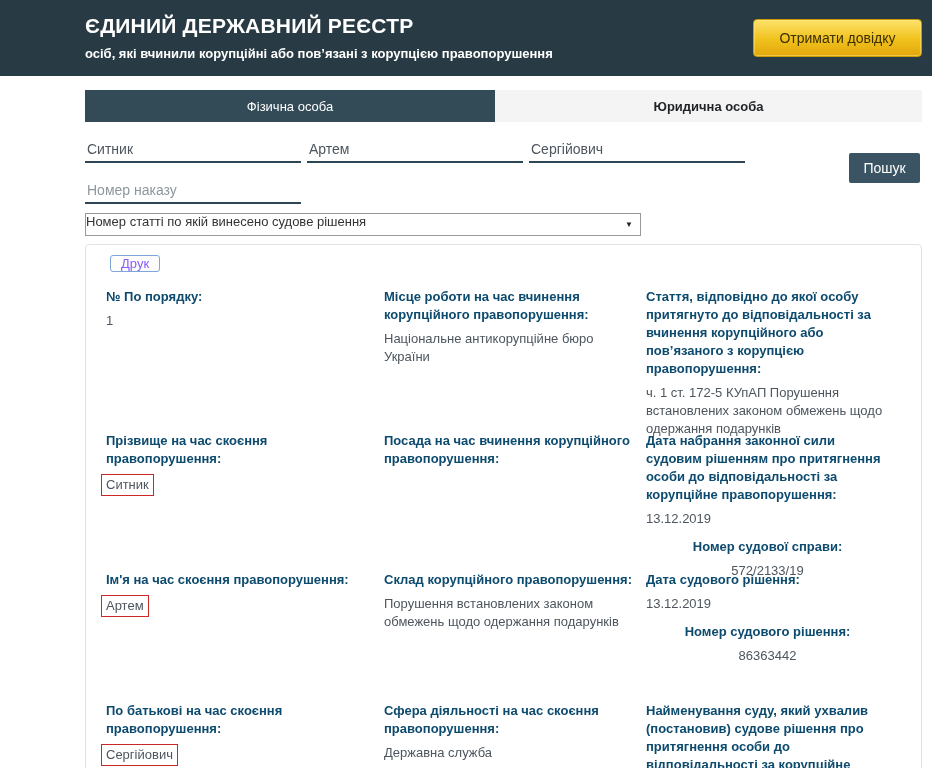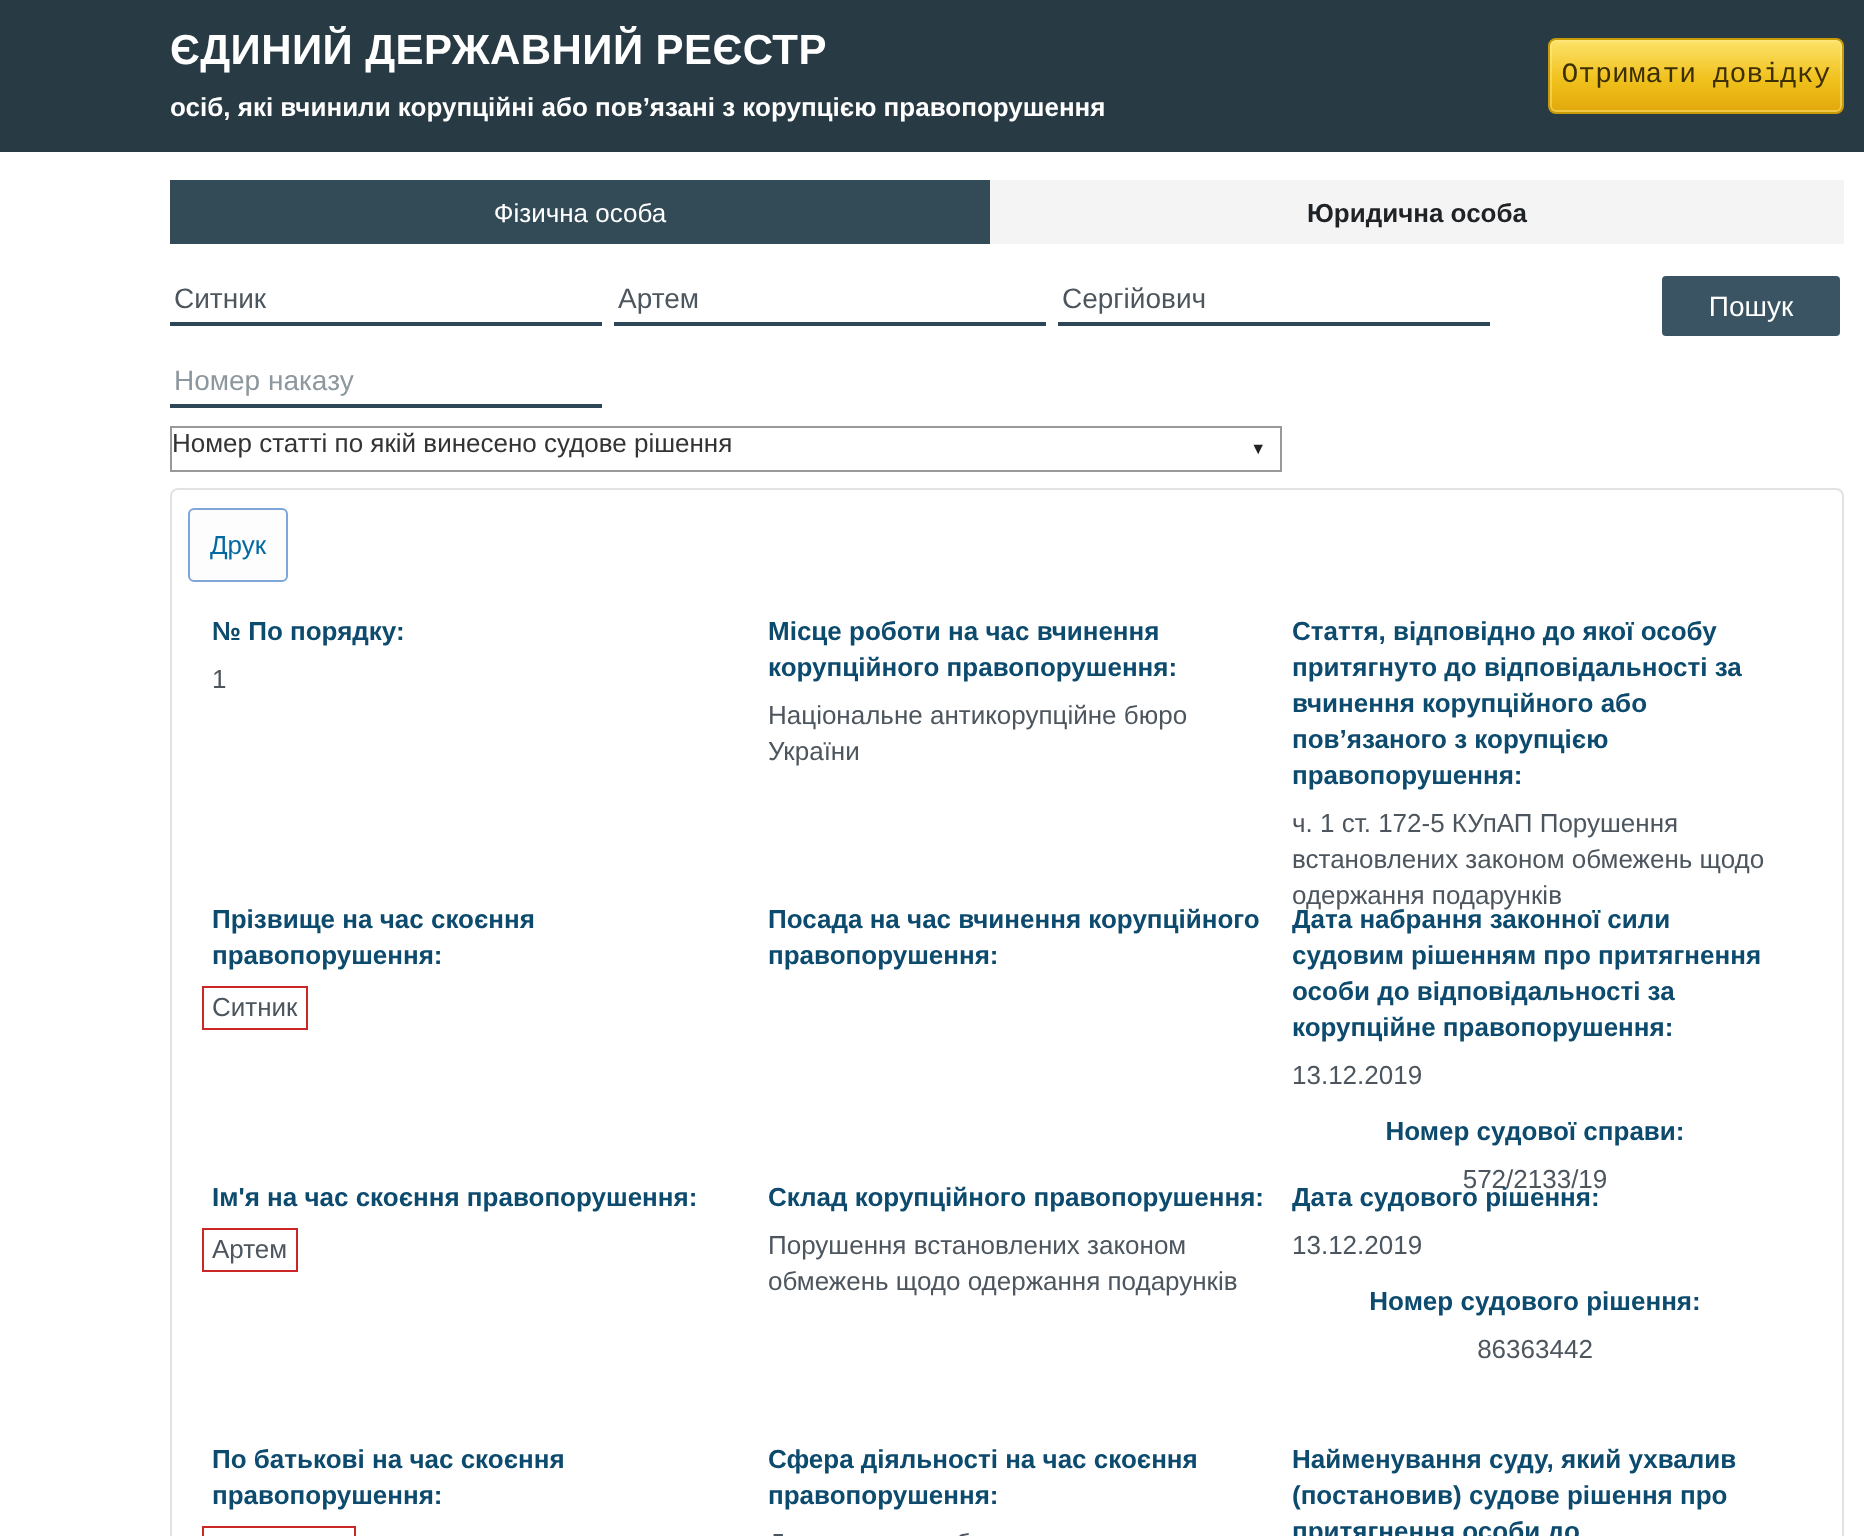--- a/index.html
+++ b/index.html
@@ -3,54 +3,54 @@
 <meta charset="utf-8">
 <style>
   * { margin:0; padding:0; box-sizing:border-box; }
   html,body { width:932px; height:768px; overflow:hidden; background:#fff;
     font-family:"Liberation Sans", sans-serif; }
 
   
   .header { position:relative; height:76px; background:#283a44; padding:14px 16px 0 85px; }
   .h-title { color:#fff; font-size:21px; font-weight:bold; letter-spacing:.2px; }
   .h-sub   { color:#fff; font-size:13px; font-weight:bold; margin-top:8px; }
-  .cert-btn { position:absolute; right:10px; top:19px; width:148px; height:38px;
+  .cert-btn { position:absolute; right:10px; top:19px; width:169px; height:38px;
     background:linear-gradient(#fde26a, #f0c11c 55%, #e2a70c);
     border:1px solid #c89b08; border-radius:4px; color:#3c2f02; font-size:14px;
-    font-family:Liberation Mono, monospace; cursor:pointer; box-shadow:0 0 0 1px rgba(255,235,140,.45) inset; }
+    font-family:Liberation Sans, sans-serif; cursor:pointer; box-shadow:0 0 0 1px rgba(255,235,140,.45) inset; }
 
   
   .content { margin-left:85px; width:837px; }
 
   
   .tabs { display:flex; height:32px; margin-top:14px; }
   .tab { display:flex; align-items:center; justify-content:center; font-size:13px; cursor:pointer; }
   .tab.active { width:410px; background:#334b57; color:#fff; font-weight:normal; }
   .tab.inactive { flex:1; background:#f4f4f5; color:#1f2326; font-weight:600; }
 
   
   .srow1 { position:relative; margin-top:15px; height:30px; display:flex; }
   .uinput { width:216px; height:26px; border:none; border-bottom:2px solid #2d4757;
     background:transparent; outline:none; font-family:inherit; font-size:14px;
     color:#4d565e; margin-right:6px; padding:0 2px; }
   .uinput::placeholder { color:#8d979e; opacity:1; }
-  .search-btn { position:absolute; right:2px; top:1px; width:89px; height:30px;
+  .search-btn { position:absolute; right:2px; top:16px; width:71px; height:30px;
     background:#3a5463; color:#fff; border:none; border-radius:2px; font-size:14px;
     font-family:inherit; cursor:pointer; }
   .srow2 { margin-top:11px; height:26px; }
   .sel { margin-top:9px; width:556px; height:23px; border:1px solid #999;
     background:#fff; display:flex; align-items:flex-start; padding:0 0; font-size:13px;
     color:#333; position:relative; cursor:pointer; }
   .sel .arrow { position:absolute; right:7px; top:6px; font-size:8px; color:#222; }
 
   
   .results { margin-top:8px; border:1px solid #e2e2e2; border-radius:4px;
     height:580px; padding:9px 0 0 0; background:#fff; }
-  .print-btn { margin-left:8px; padding:10px 10px; font-size:13px; font-family:inherit;
-    color:#0369a1; background:#fdfdfe; border:1px solid #7fa6d9; border-radius:3px; cursor:pointer; }
+  .print-btn { margin-left:24px; padding:0 10px; font-size:13px; font-family:inherit;
+    color:#8b5cf6; background:#fdfdfe; border:1px solid #7fa6d9; border-radius:3px; cursor:pointer; }
 
   .grid { margin-top:16px; padding:0 20px; display:grid;
     grid-template-columns:278px 262px 255px; grid-template-rows:144px 139px 131px auto; }
   .cell { padding-right:12px; }
   .group + .group { margin-top:10px;text-align:center; }
   .f-label { font-size:13px; font-weight:bold; color:#0c4a6e; line-height:18px; margin-bottom:6px; }
   .f-value { font-size:13px; color:#4d565e; line-height:18px; }
   .red-box { display:inline-block; border:1px solid #cc2727; padding:1px 4px; margin-left:-5px; }
 </style>
 </head>

